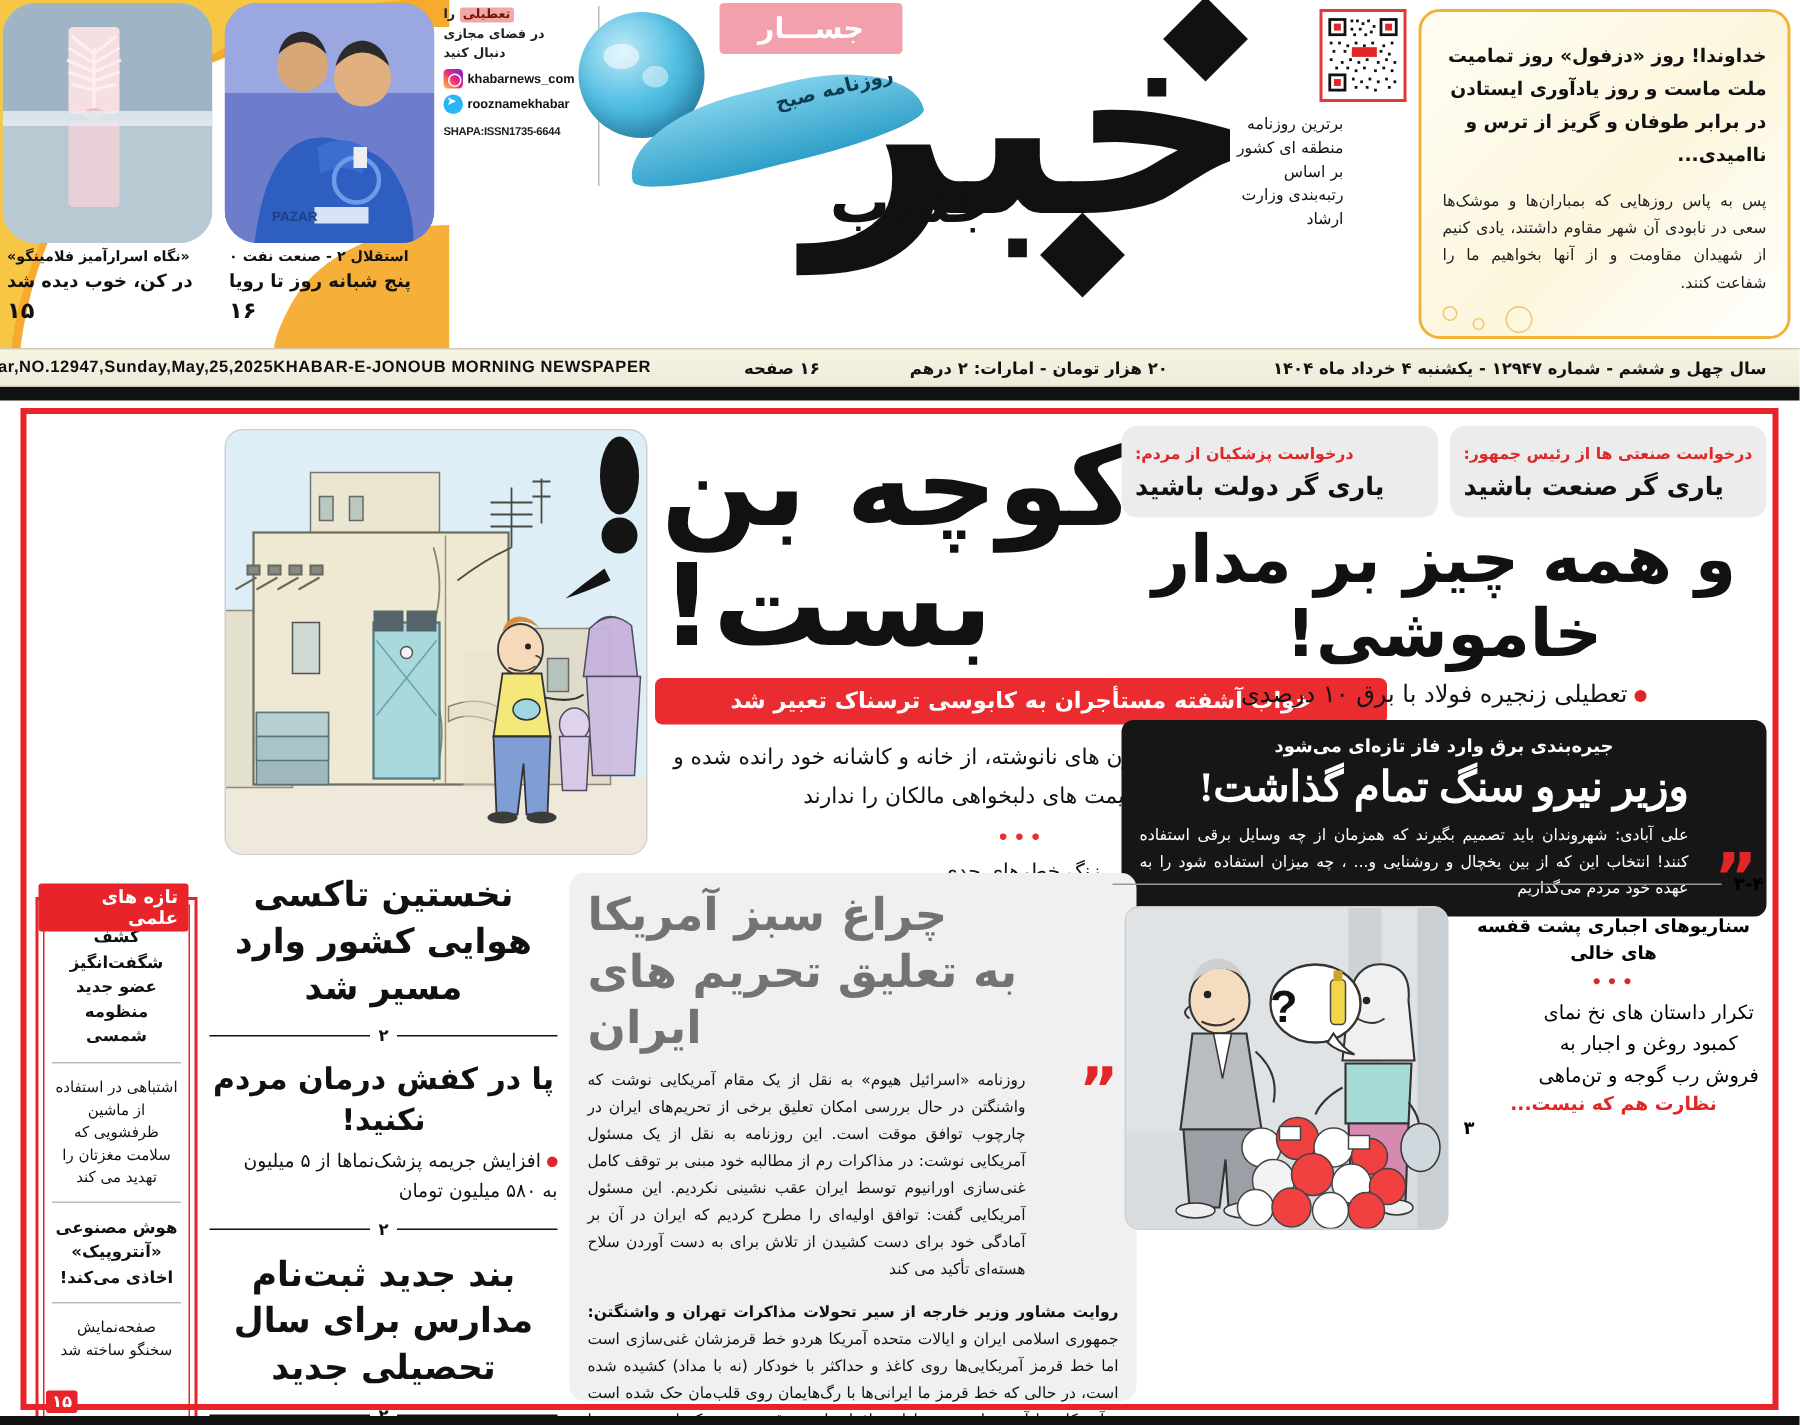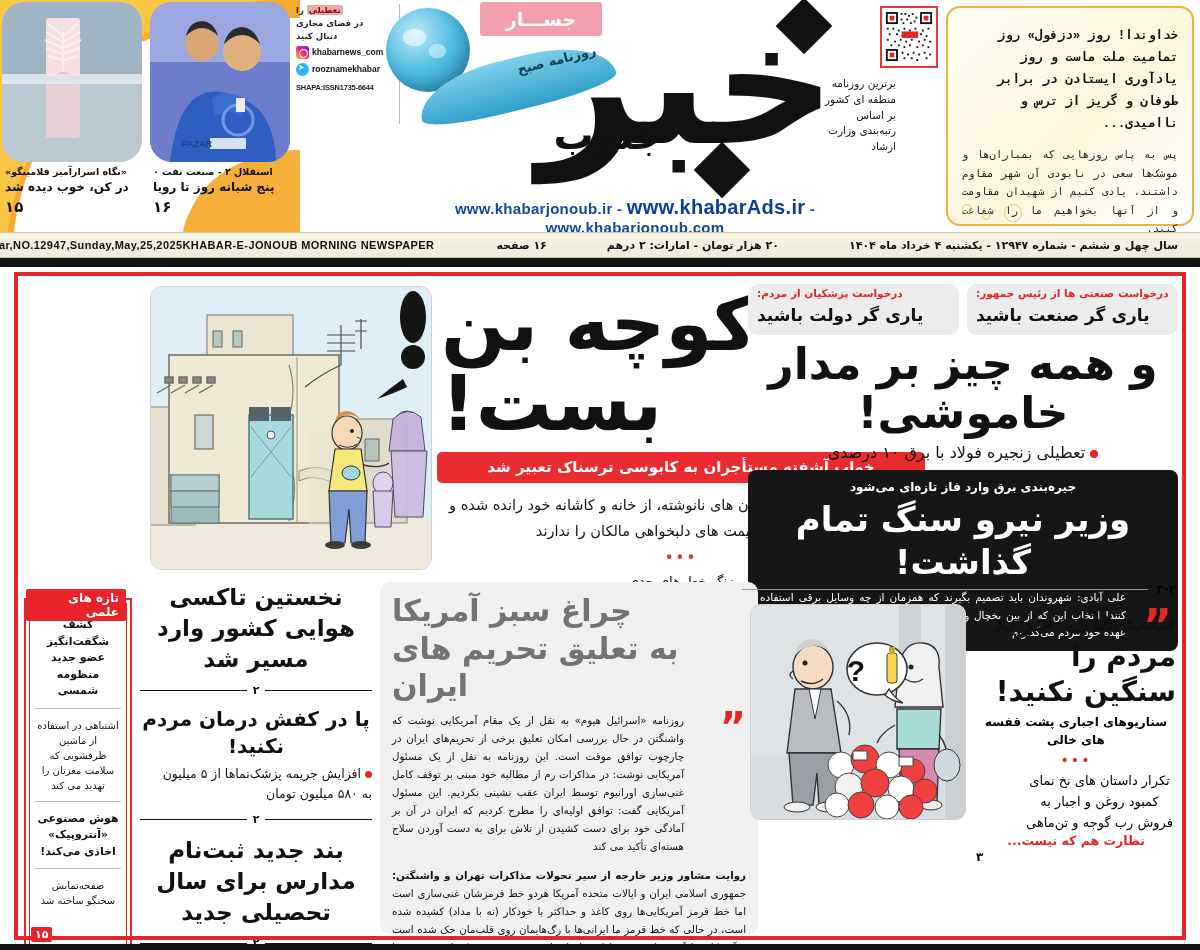--- a/index.html
+++ b/index.html
@@ -109,21 +109,21 @@
   .rank-txt {
     position:absolute; left:824px; top:76px; width:72px; text-align:right;
     direction:rtl; font-size:10.5px; font-weight:normal; line-height:1.5; color:#111;
   }
 
   
   .quote-card {
     position:absolute; left:946px; top:6px; width:248px; height:220px;
     border:2px solid #f0b33a; border-radius:14px;
     background:linear-gradient(135deg,#fffdf3 0%, #fdf6dd 55%, #fff 100%);
-    padding:18px 14px 10px 14px; direction:rtl; text-align:right;font-family:Liberation Mono, monospace;
+    padding:18px 14px 10px 14px; direction:rtl; text-align:right;
   }
   .quote-card .lead { font-size:12.5px; font-weight:bold; line-height:1.75; color:#111; }
   .quote-card .body { margin-top:11px; font-size:10.5px; line-height:1.75; color:#222; text-align:justify; }
   .qc-dot { position:absolute; border-radius:50%; border:1.5px solid #f0c86a; }
 
   
   .infobar {
     position:absolute; top:232px; left:0; width:1200px; height:26px;
     background:linear-gradient(180deg,#f7f4e2,#efeada);
     border-top:1px solid #cfc9b2; border-bottom:1px solid #cfc9b2;
@@ -167,36 +167,36 @@
   }
   .lead-p { margin-top:9px; font-size:14.5px; line-height:1.8; color:#111; text-align:center; font-weight:500;}
   .dots3 { color:#ea2b2f; letter-spacing:2px; font-size:15px; text-align:center; margin:5px 0 3px;}
   .sub-p { font-size:13.5px; line-height:1.75; color:#111; text-align:center; }
   .pg { font-size:13px; font-weight:bold; color:#111; margin-top:1px; text-align:left;}
 
   
   .right-top { position:absolute; right:0; top:4px; width:430px; height:290px; direction:rtl; }
   .kickers { display:flex; gap:8px; }
   .kicker {
-    flex:1; background:#ececec; border-radius:10px; padding:2px 9px 8px; text-align:left;
+    flex:1; background:#ececec; border-radius:10px; padding:12px 9px 8px; text-align:left;
   }
   .kicker .k1 { font-size:10.5px; font-weight:bold; color:#e02626; line-height:1.5; }
   .kicker .k2 { font-size:17px; font-weight:bold; color:#111; line-height:1.35; margin-top:2px;}
   .big-head2 {
     margin-top:4px; font-size:44px; font-weight:bold; color:#111; text-align:center;
     line-height:1.12; letter-spacing:-1px;
   }
   .bullet-line { margin-top:6px; font-size:16px; color:#111; text-align:center; }
   .bullet-line .bd { display:inline-block; width:8px; height:8px; border-radius:50%; background:#e02626; margin-left:5px; }
   .blackbox {
     margin-top:8px; background:#161616; border-radius:8px; color:#fff;
     padding:8px 12px 10px; position:relative;
   }
   .blackbox .bk { font-size:12px; font-weight:bold; text-align:center; line-height:1.5;}
-  .blackbox .bh { font-size:34px; font-weight:bold; text-align:center; line-height:1.25; margin-top:2px;}
+  .blackbox .bh { font-size:28px; font-weight:bold; text-align:center; line-height:1.25; margin-top:2px;font-family:Liberation Serif, serif;}
   .blackbox .bq { font-size:10.5px; line-height:1.65; text-align:justify; margin-top:6px; padding-right:40px;}
   .qmark {
     position:absolute; right:6px; bottom:9px; color:#e02626; font-size:44px;
     font-weight:bold; line-height:.7; font-family:"DejaVu Sans",sans-serif;
   }
 
   
   .bot-row { position:absolute; top:298px; left:0; right:0; bottom:0; }
 
   
@@ -352,25 +352,20 @@
       <div class="jesar-tab">جســـار</div>
       <div class="globe"></div>
       <div class="ribbon"></div>
       <div class="ribbon-txt">روزنامه صبح</div>
       <div class="diamond top"></div>
       <div class="diamond bot"></div>
       <div class="khabar">خبر</div>
       <div class="jonoub">جنوب</div>
     </div>
 
-    <div class="urls">
-      <span>www.khabarjonoub.ir -</span>
-      <span class="big">www.khabarAds.ir</span>
-      <span>- www.khabarjonoub.com</span>
-    </div>
 
     <div class="qr-box">
       <svg class="qr-grid" viewBox="0 0 52 56">
         <rect width="52" height="56" fill="#fff"></rect>
         <g fill="#111">
           <rect x="1" y="1" width="13" height="13"></rect>
             <rect x="3" y="3" width="9" height="9" fill="#fff"></rect>
             <rect x="5" y="5" width="5" height="5" fill="#e02626"></rect>
           <rect x="38" y="1" width="13" height="13"></rect>
             <rect x="40" y="3" width="9" height="9" fill="#fff"></rect>
@@ -615,21 +610,20 @@
 
       </div>
 
       <div class="right-bot">
         <div class="rb-top">
           <span class="num">۳-۴</span>
           <span class="ln"></span>
         </div>
         <div class="rb-cols">
           <div class="rb-text">
-            <div class="rb-h">سبدهای خرید مردم را سنگین نکنید!</div>
             <div class="rb-sub">سناریوهای اجباری پشت قفسه های خالی</div>
             <div class="rb-dots">•••</div>
             <div class="rb-body">تکرار داستان های نخ نمای کمبود روغن و اجبار به فروش رب گوجه و تن‌ماهی</div>
             <div class="rb-red">نظارت هم که نیست...</div>
             <div class="rb-pg">۳</div>
           </div>
           <div class="rb-img">
             <svg width="216" height="216" viewBox="0 0 216 216">
               <rect width="216" height="216" fill="#d9dde0"></rect>
               <rect x="0" y="0" width="216" height="150" fill="#dfe3e6"></rect>

